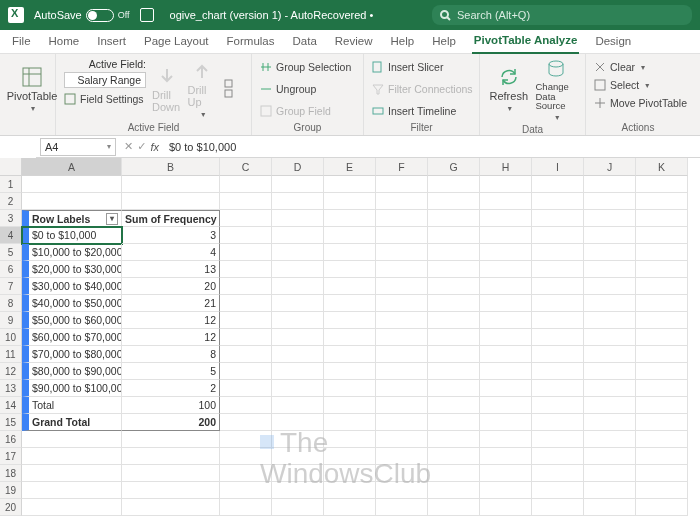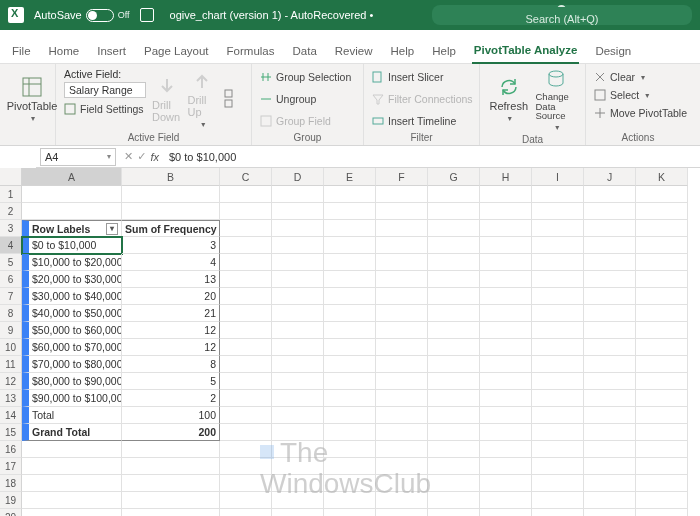--- a/index.html
+++ b/index.html
@@ -8,39 +8,39 @@
   
   .titlebar { height: 30px; background: #217346; display: flex; align-items: center; color: #fff; font-size: 11px; padding: 0 8px; gap: 10px; }
   .titlebar .icon-xl { width:16px; height:16px; background:#fff; border-radius:2px; position:relative; }
   .titlebar .icon-xl::after{content:"X";position:absolute;left:3px;top:0;color:#217346;font-weight:bold;font-size:11px;}
   .autosave { display:flex; align-items:center; gap:4px; }
   .toggle { width:28px; height:13px; border:1px solid #fff; border-radius:7px; position:relative; display:inline-block;}
   .toggle::after{content:"";width:9px;height:9px;background:#fff;border-radius:50%;position:absolute;left:1px;top:1px;}
   .toggle-label{font-size:9px;opacity:.9;}
   .save-icon{width:14px;height:14px;border:1px solid #fff;border-radius:2px;position:relative;}
   .doc-title{margin-left:6px;white-space:nowrap;}
-  .searchbox{margin-left:auto;background:#2e8256;border-radius:8px;height:20px;width:260px;display:flex;align-items:center;padding:0 8px;gap:6px;color:#d9ece1;flex-direction:column;}
+  .searchbox{margin-left:auto;background:#2e8256;border-radius:8px;height:20px;width:260px;display:flex;align-items:center;padding:0 8px;gap:6px;color:#d9ece1;}
   .searchbox svg{width:11px;height:11px;fill:none;stroke:#d9ece1;stroke-width:2;}
 
   
-  .tabs{height:34px;display:flex;align-items:flex-end;gap:14px;padding:0 10px;border-bottom:1px solid #e1e1e1;font-size:11.5px;}
+  .tabs{height:24px;display:flex;align-items:flex-end;gap:14px;padding:0 10px;border-bottom:1px solid #e1e1e1;font-size:11.5px;}
   .tab{padding:4px 2px 6px;color:#616161;cursor:pointer;}
   .tab.active{color:#217346;border-bottom:2px solid #217346;margin-bottom:-1px;font-weight:700;}
 
   
   .ribbon{height:82px;background:#f3f2f1;display:flex;border-bottom:1px solid #d6d6d6;}
   .group{border-right:1px solid #e1e1e1;padding:4px 8px 2px;display:flex;flex-direction:column;justify-content:space-between;}
   .group-label{text-align:center;color:#666;font-size:10px;padding-top:2px;}
   .group-body{display:flex;gap:6px;flex:1;}
   .bigbtn{display:flex;flex-direction:column;align-items:center;justify-content:center;width:48px;gap:2px;color:#444;}
   .bigbtn svg{width:22px;height:22px;}
   .smallbtn{display:flex;align-items:center;gap:4px;color:#444;height:18px;font-size:10.5px;white-space:nowrap;}
   .smallbtn.dis{color:#b5b5b5;}
   .smallbtn svg{width:12px;height:12px;}
-  .field-col{display:flex;flex-direction:column;gap:2px;font-size:10.5px;}
+  .field-col{display:flex;flex-direction:column;gap:2px;font-size:10.5px;text-align:right;}
   .field-box{border:1px solid #c8c8c8;background:#fff;padding:1px 4px;width:82px;height:16px;}
   .caret::after{content:"▾";font-size:8px;margin-left:2px;color:#666;}
 
   
   .fbar{height:22px;display:flex;align-items:center;border-bottom:1px solid #d6d6d6;font-size:11px;margin-left:36px;}
   .namebox{width:76px;height:18px;border:1px solid #c8c8c8;margin:0 4px;padding:0 4px;display:flex;align-items:center;justify-content:space-between;}
   .namebox::after{content:"▾";font-size:8px;color:#888;}
   .fx-icons{display:flex;align-items:center;gap:4px;color:#9a9a9a;font-size:11px;padding:0 4px;}
   .fx{font-style:italic;color:#555;}
   .fval{padding:0 6px;flex:1;}

